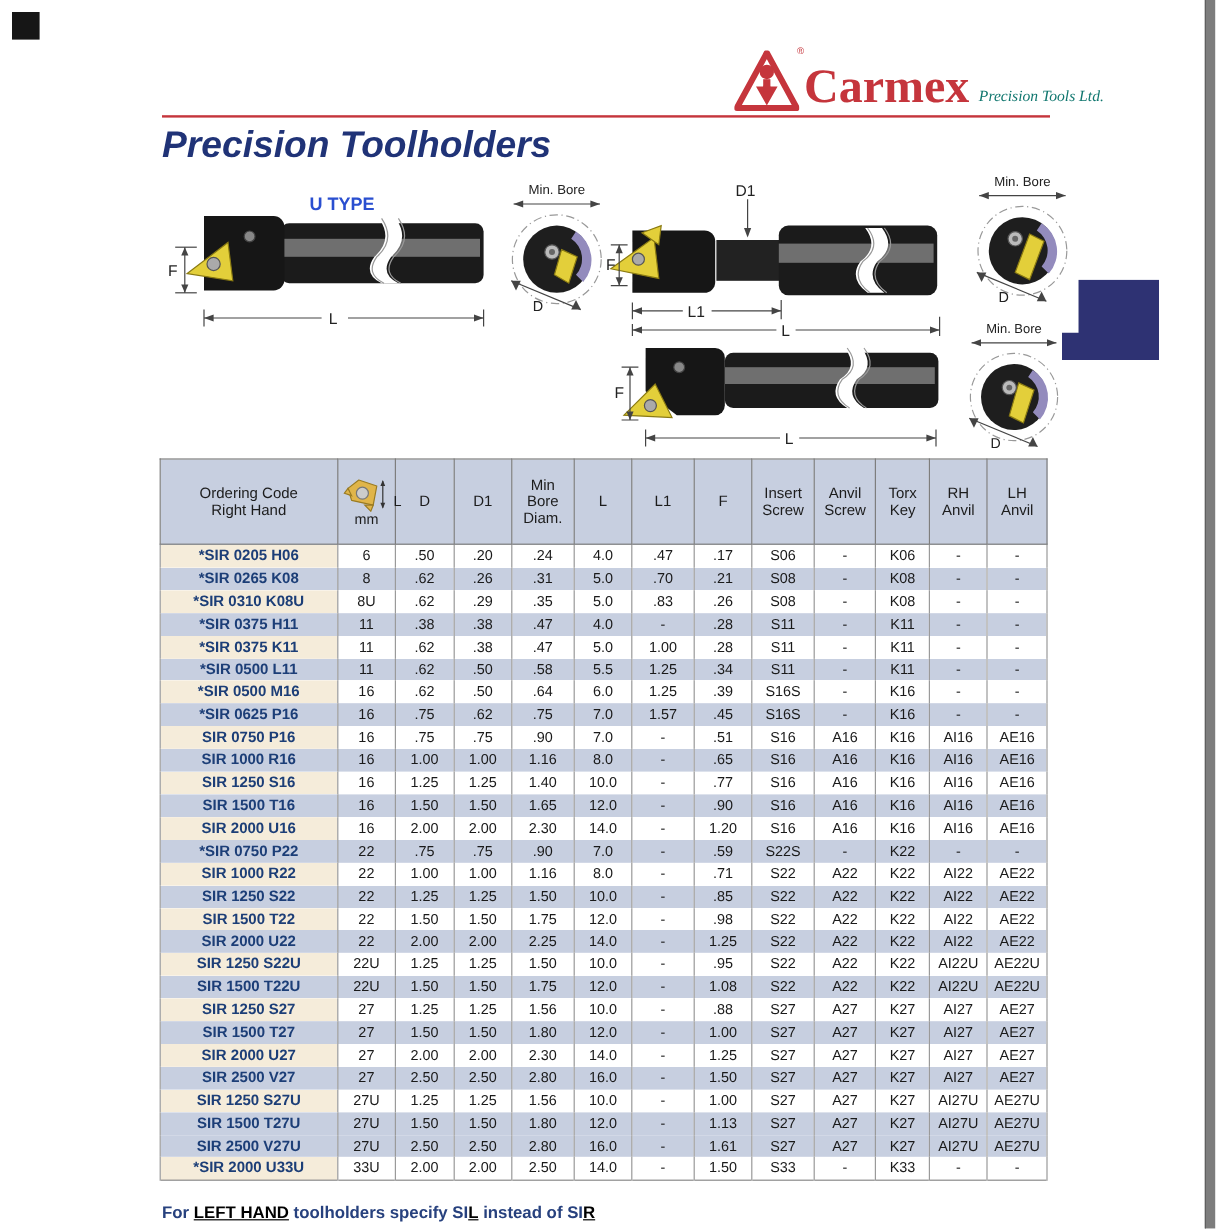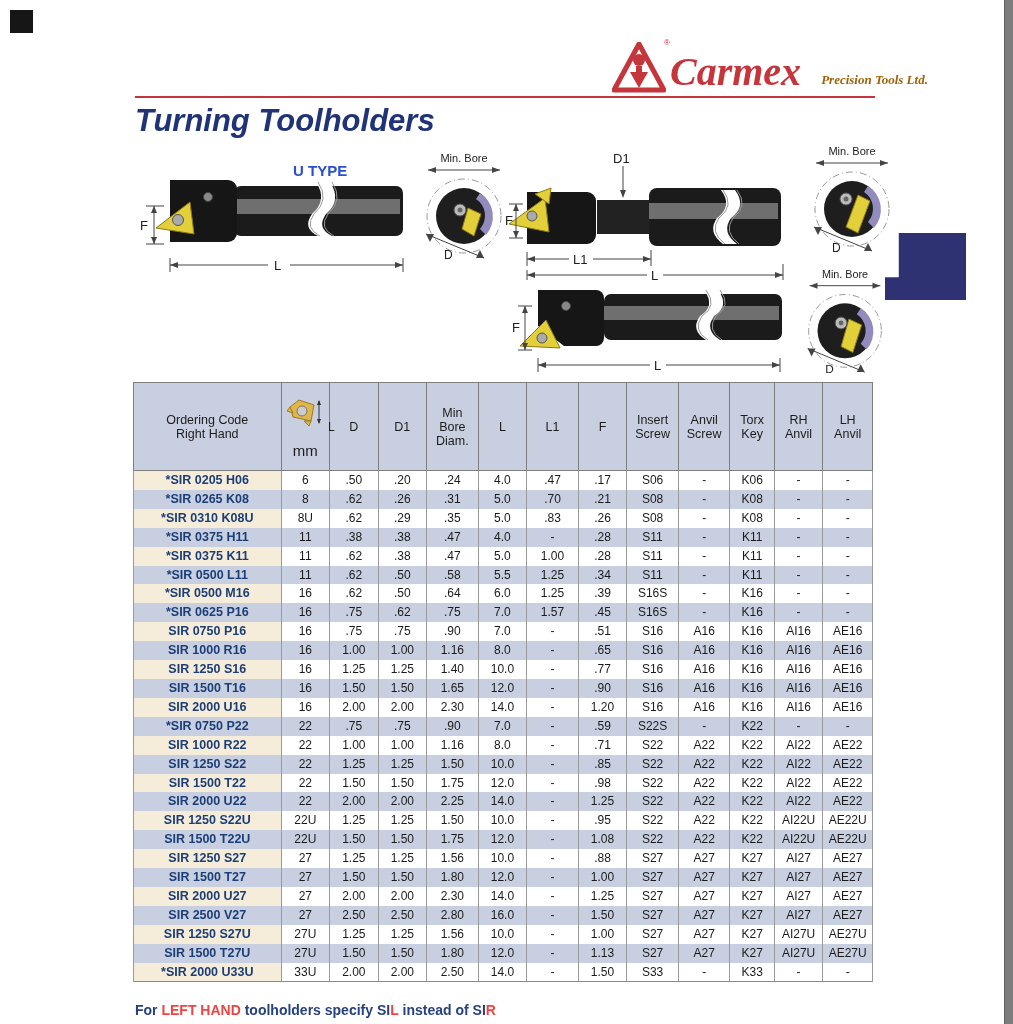--- a/index.html
+++ b/index.html
@@ -9,60 +9,60 @@
   .corner-mark { position:absolute; left:10px; top:10px; width:23px; height:23px; background:#161616; }
   .scroll-strip { position:absolute; left:1004px; top:0; width:9px; height:1024px; background:#7d7d7d; border-left:1px solid #5f5f5f; }
 
   .title { position:absolute; left:135px; top:50px; font-size:33px; font-weight:700; letter-spacing:-1px; color:#203377; white-space:nowrap; }
   .red-rule { position:absolute; left:135px; top:96px; width:740px; height:2px; background:#c5353c; }
   .subtitle { position:absolute; left:135px; top:103px; font-size:31px; font-weight:700; font-style:italic; color:#203377; font-family:"Liberation Sans", sans-serif; white-space:nowrap; }
 
   .logo { position:absolute; left:612px; top:42px; display:flex; align-items:flex-end; }
   .logo-emblem { position:relative; width:54px; height:52px; }
   .logo-reg { position:absolute; right:-4px; top:-4px; font-size:8px; color:#c5353c; }
-  .logo-word { font-family:"Liberation Serif", serif; font-style:italic; font-weight:700; font-size:40px; color:#c5353c; line-height:44px; margin-left:4px; }
-  .logo-tag { font-family:"Liberation Serif", serif; font-style:italic; font-weight:700; font-size:13px; color:#a16207; margin-left:20px; padding-bottom:6px; white-space:nowrap; }
-
-  .utype-label { position:absolute; left:258px; top:162px; font-size:15px; font-weight:700; color:#2a4fd0;margin-left:35px; }
+  .logo-word { font-family:"Liberation Serif", serif; font-weight:700; font-size:40px; color:#c5353c; line-height:44px; margin-left:4px; }
+  .logo-tag { font-family:"Liberation Serif", serif; font-style:italic; font-weight:400; font-size:13px; color:#0f766e; margin-left:8px; padding-bottom:6px; white-space:nowrap; }
+
+  .utype-label { position:absolute; left:258px; top:162px; font-size:15px; font-weight:700; color:#2a4fd0; }
 
   .dwg { position:absolute; }
   svg text { font-family:"Liberation Sans", sans-serif; fill:#222; }
 
   .navy-tab { position:absolute; left:885px; top:233px; width:81px; height:67px; background:#2e3273;
     clip-path: polygon(17% 0, 100% 0, 100% 100%, 0 100%, 0 66%, 17% 66%); }
 
   .tbl-wrap { position:absolute; left:133px; top:382px; width:746px; }
   table { border-collapse:collapse; table-layout:fixed; width:740px; }
   thead th { background:#c7cfe0; font-size:12.5px; font-weight:400; color:#1c1c1c; white-space:pre-line;
     border:1px solid #7e7e7e; vertical-align:middle; height:52px; line-height:14px; }
   tbody td { font-size:12px; height:18.9px; line-height:18.9px; text-align:center; color:#1a1a1a;
     border-left:1px solid #9a9a9a; border-right:1px solid #9a9a9a; padding:0; overflow:hidden; white-space:nowrap; }
   tbody tr.row-a td { background:#ffffff; }
   tbody tr.row-a td.code { background:#f5ecda; }
   tbody tr.row-b td { background:#c7cfe0; }
   td.code { font-weight:700; color:#1c3e77; font-size:12.5px; }
   table { border:1px solid #8a8a8a; }
 
   .th-insert { display:flex; flex-direction:column; align-items:center; justify-content:center; height:100%; }
-  .th-insert .mm { font-size:15px; line-height:11px; margin-top:18px; }
+  .th-insert .mm { font-size:12px; line-height:11px; margin-top:1px; }
 
   .footnote1 { position:absolute; left:135px; top:1025px; font-size:14px; font-weight:600; color:#27417e; }
   .footnote2 { position:absolute; left:135px; top:1002px; font-size:14px; font-weight:600; color:#27417e; white-space:nowrap; }
-  .footnote2 .hl { color:#ef4444; font-weight:700; }
+  .footnote2 .hl { color:#000000; font-weight:700;text-decoration:underline; }
 </style>
 </head>
 <body>
 
 <div class="page">
 
   <div class="corner-mark"></div>
   <div class="scroll-strip"></div>
 
   <div class="red-rule"></div>
-  <div class="subtitle">Turning Toolholders</div>
+  <div class="subtitle">Precision Toolholders</div>
 
   <div class="logo">
     <div class="logo-emblem">
       <svg width="54" height="52" viewBox="0 0 54 52">
         <polygon points="27,2 52,48 2,48" fill="#ffffff" stroke="#c5353c" stroke-width="5" stroke-linejoin="round"></polygon>
         <circle cx="27" cy="18" r="6" fill="#c5353c"></circle>
         <path d="M27,24 l3,6 h6 l-9,16 l-9,-16 h6 z" fill="#c5353c"></path>
         <rect x="24" y="24" width="6" height="10" fill="#c5353c"></rect>
       </svg>
       <span class="logo-reg">®</span>
@@ -652,20 +652,35 @@
             <td>1.80</td>
             <td>12.0</td>
             <td>-</td>
             <td>1.13</td>
             <td>S27</td>
             <td>A27</td>
             <td>K27</td>
             <td>AI27U</td>
             <td>AE27U</td>
           </tr>
+          <tr class="row-b">
+            <td class="code">SIR 2500 V27U</td>
+            <td>27U</td>
+            <td>2.50</td>
+            <td>2.50</td>
+            <td>2.80</td>
+            <td>16.0</td>
+            <td>-</td>
+            <td>1.61</td>
+            <td>S27</td>
+            <td>A27</td>
+            <td>K27</td>
+            <td>AI27U</td>
+            <td>AE27U</td>
+          </tr>
           <tr class="row-a">
             <td class="code">*SIR 2000 U33U</td>
             <td>33U</td>
             <td>2.00</td>
             <td>2.00</td>
             <td>2.50</td>
             <td>14.0</td>
             <td>-</td>
             <td>1.50</td>
             <td>S33</td>

